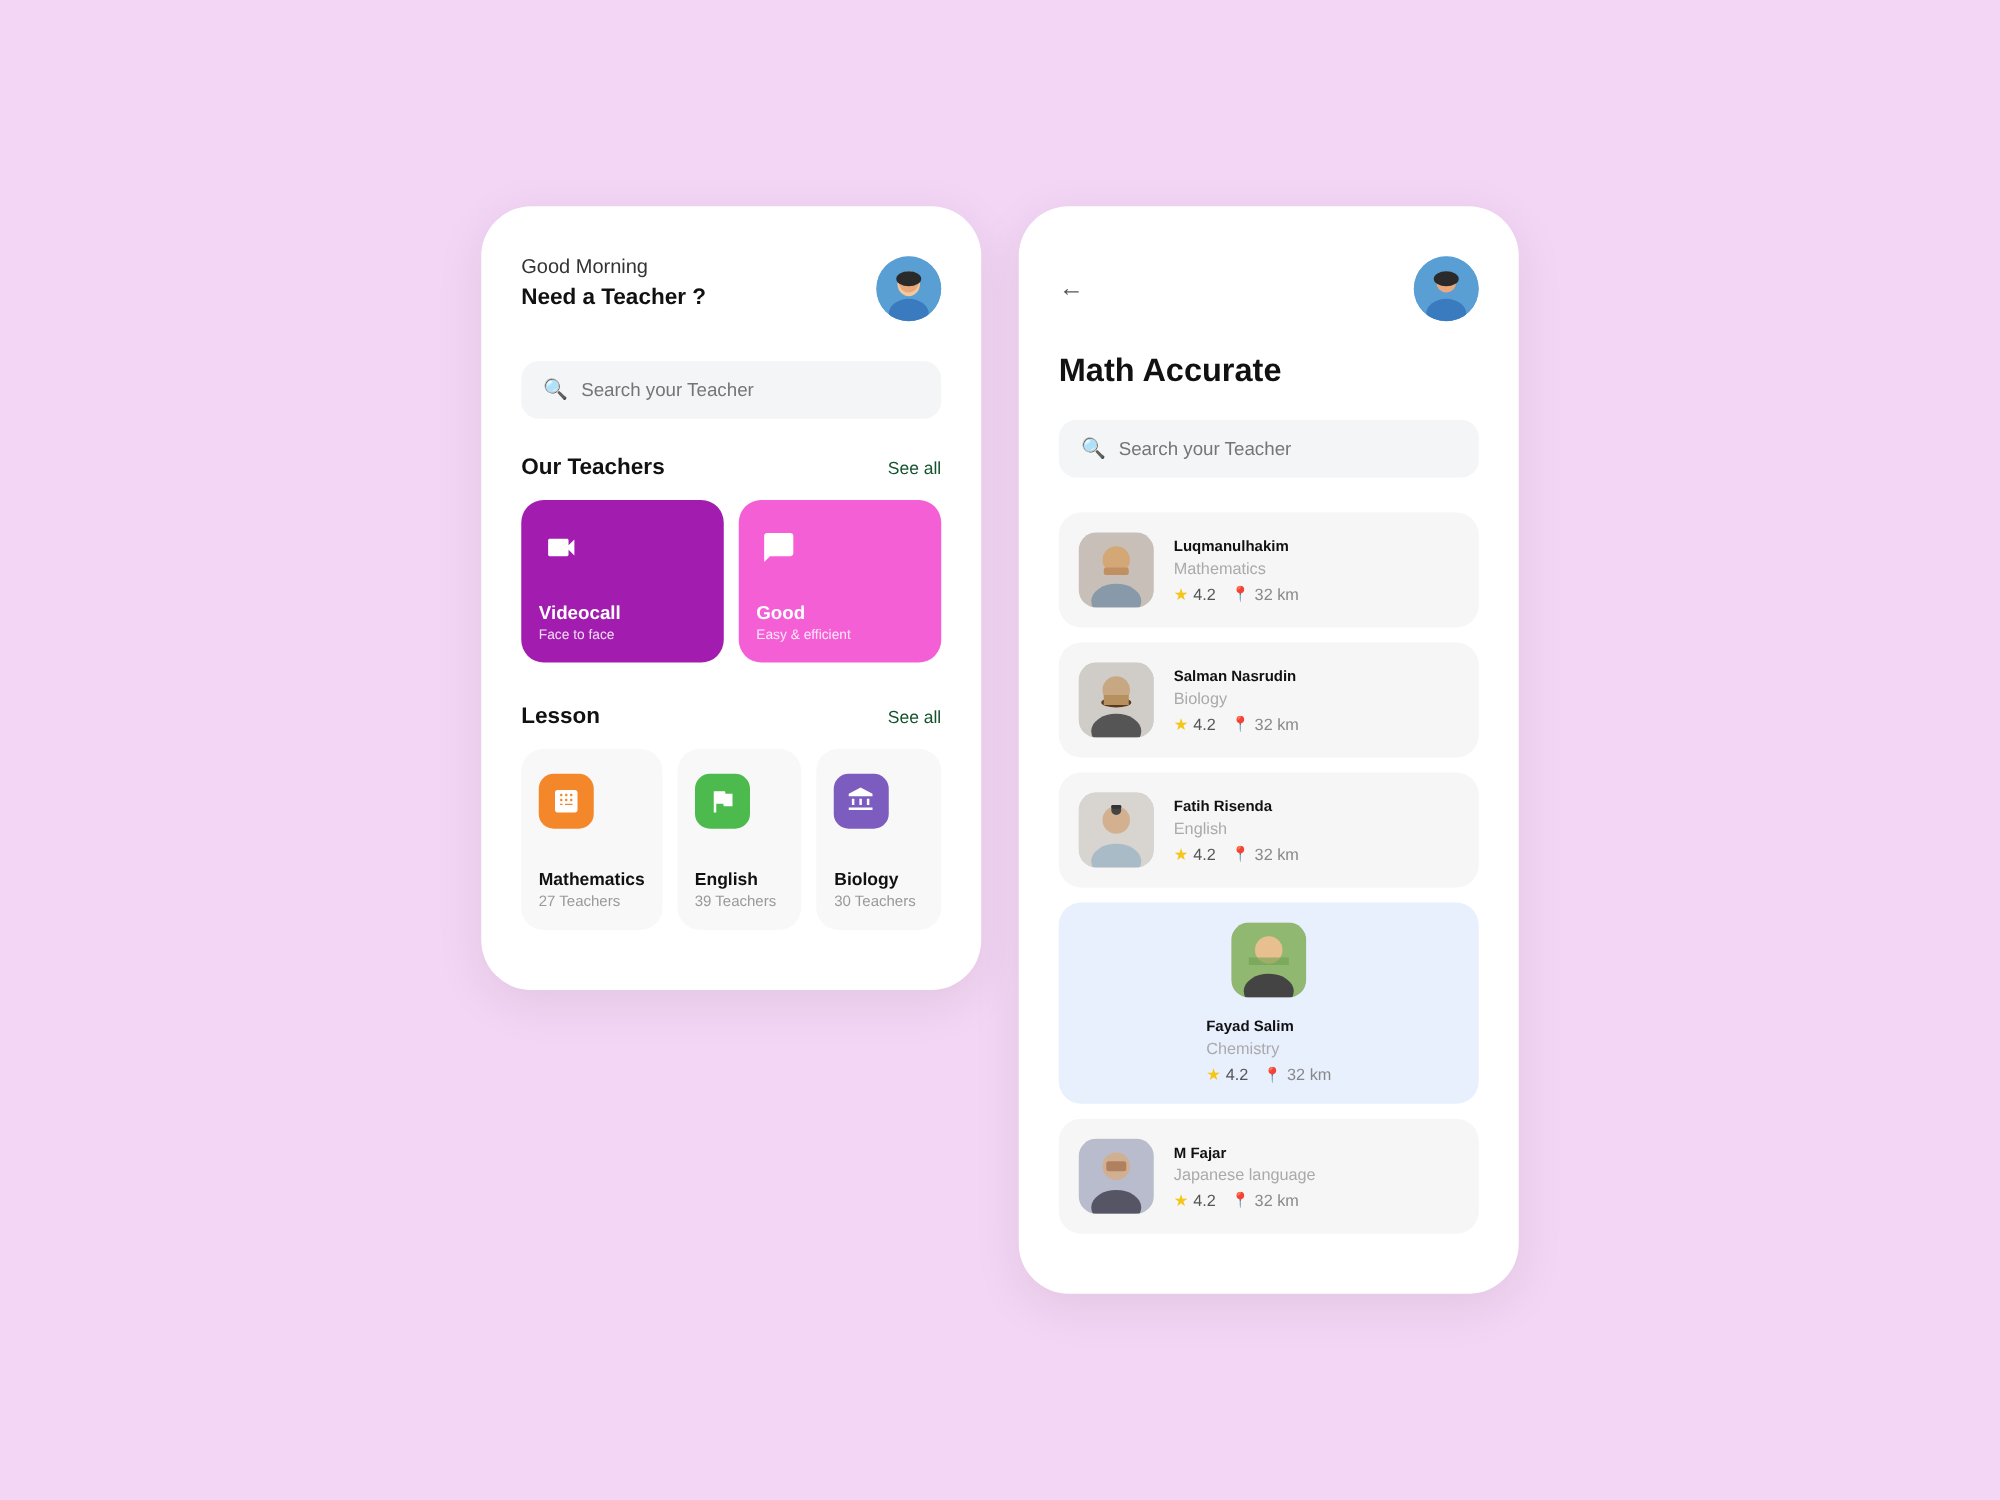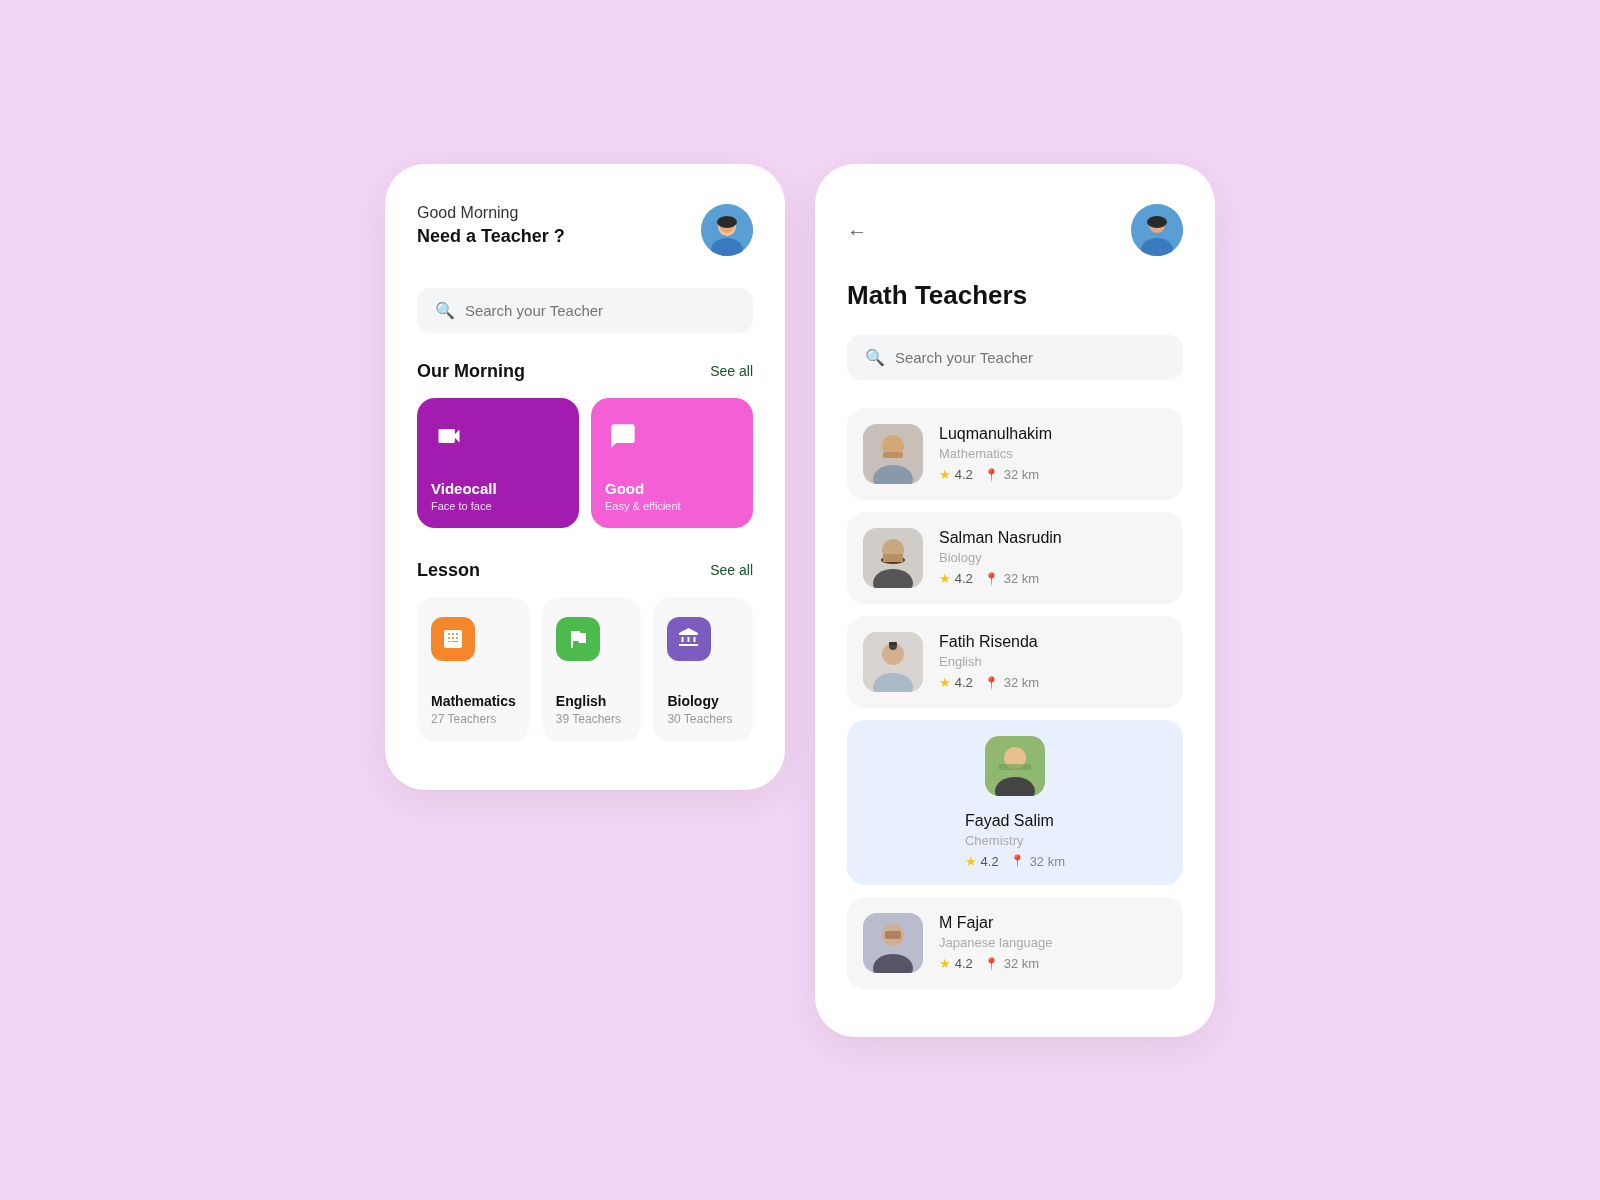--- a/index.html
+++ b/index.html
@@ -205,22 +205,22 @@
     .teacher-avatar {
       width: 60px;
       height: 60px;
       border-radius: 14px;
       overflow: hidden;
       flex-shrink: 0;
       background: #ccc;
     }
     .teacher-info { flex: 1; }
     .teacher-name {
-      font-size: 16px;
-      font-weight: 400;
+      font-size: 12px;
+      font-weight: 700;
       color: #111;
       margin-bottom: 3px;
     }
     .teacher-subject {
       font-size: 13px;
       color: #aaa;
       margin-bottom: 6px;
     }
     .teacher-meta {
       display: flex;
@@ -266,21 +266,21 @@
         </svg>
       </div>
     </div>
 
     <div class="search-bar">
       <span class="search-icon-sm">🔍</span>
       <input type="text" readonly="" placeholder="Search your Teacher" style="">
     </div>
 
     <div class="section-header">
-      <span class="section-title">Our Morning</span>
+      <span class="section-title">Our Teachers</span>
       <span class="see-all">See all</span>
     </div>
 
     <div class="services-row">
       <div class="service-card blue">
         <div class="service-icon">
           <svg viewBox="0 0 24 24" xmlns="http://www.w3.org/2000/svg">
             <path d="M17 10.5V7c0-.55-.45-1-1-1H4c-.55 0-1 .45-1 1v10c0 .55.45 1 1 1h12c.55 0 1-.45 1-1v-3.5l4 4v-11l-4 4z"></path>
           </svg>
         </div>
@@ -344,21 +344,21 @@
       <div class="avatar">
         <svg viewBox="0 0 52 52" xmlns="http://www.w3.org/2000/svg">
           <circle cx="26" cy="26" r="26" fill="#5a9fd4"></circle>
           <circle cx="26" cy="21" r="8" fill="#e8a87c"></circle>
           <ellipse cx="26" cy="46" rx="16" ry="12" fill="#3a7abf"></ellipse>
           <ellipse cx="26" cy="18" rx="10" ry="6" fill="#2a2a2a"></ellipse>
         </svg>
       </div>
     </div>
 
-    <div class="page-title">Math Teachers</div>
+    <div class="page-title">Math Accurate</div>
 
     <div class="search-bar">
       <span class="search-icon-sm">🔍</span>
       <input type="text" readonly="" placeholder="Search your Teacher" style="">
     </div>
 
     <div class="teacher-list">
 
       <div class="teacher-card">
         <div class="teacher-avatar">

